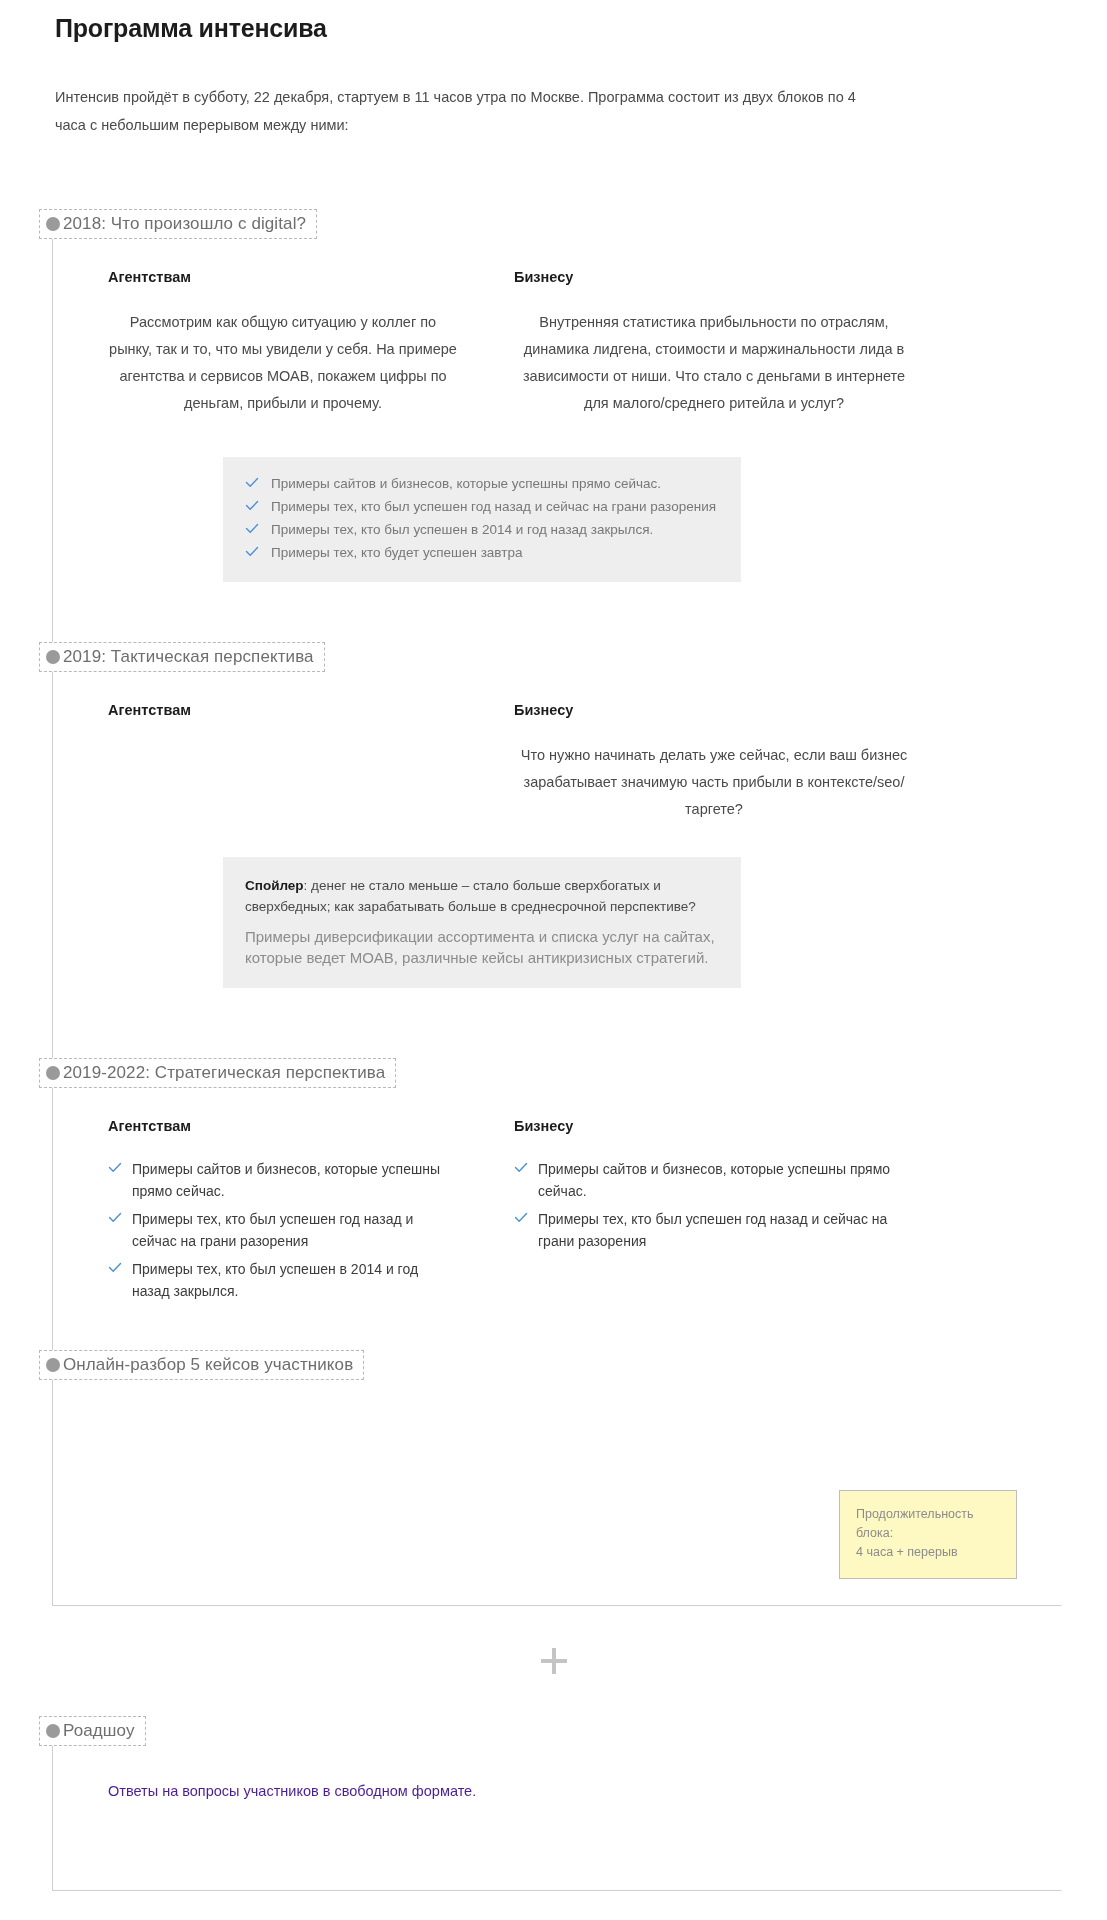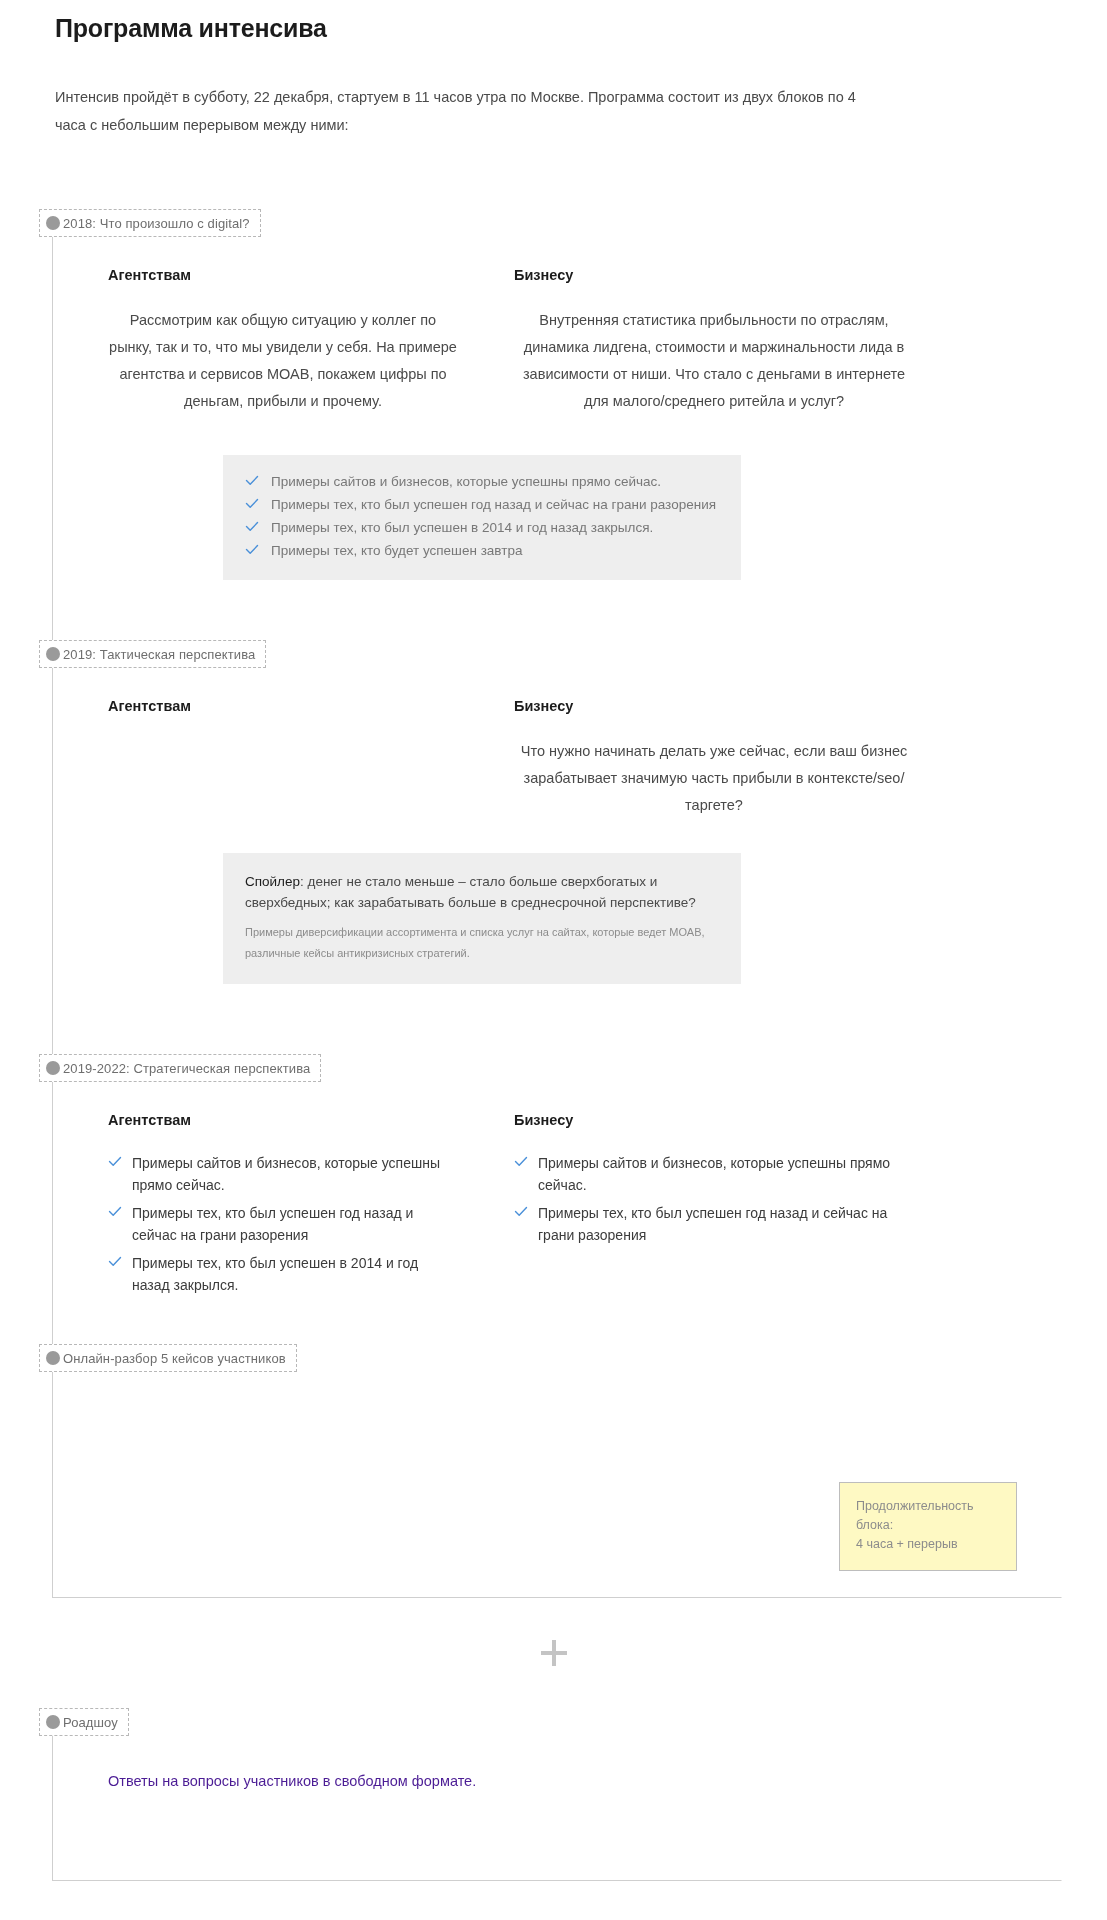--- a/index.html
+++ b/index.html
@@ -66,21 +66,21 @@
   .sec-head .dot{
     display:inline-block;
     width:14px;height:14px;
     border-radius:50%;
     background:#9a9a9a;
     vertical-align:-2px;
     margin-right:3px;
   }
   .sec-head .sec-title{
     display:inline;
-    font-size:13px;
+    font-size:17px;
     color:#6e6e6e;
     font-weight:normal;
     letter-spacing:0.1px;
   }
   .sec-body{
     padding-left:55px;
     padding-right:10px;
   }
 
   
@@ -131,24 +131,24 @@
     width:14px;height:14px;
   }
   .chk svg{ display:block; }
 
   .spoiler-p1{
     margin:0;
     font-size:13.5px;
     line-height:21px;
     color:#4a4a4a;
   }
-  .spoiler-p1 b{ color:#1c1c1c; font-weight:normal; }
+  .spoiler-p1 b{ color:#1c1c1c; font-weight:bold; }
   .spoiler-p2{
     margin:9px 0 0 0;
-    font-size:11px;
+    font-size:15px;
     line-height:21px;
     color:#8c8c8c;
   }
 
   
   .col .chk-list li{
     font-size:14px;
     line-height:22px;
     color:#3c3c3c;
     padding-left:24px;

